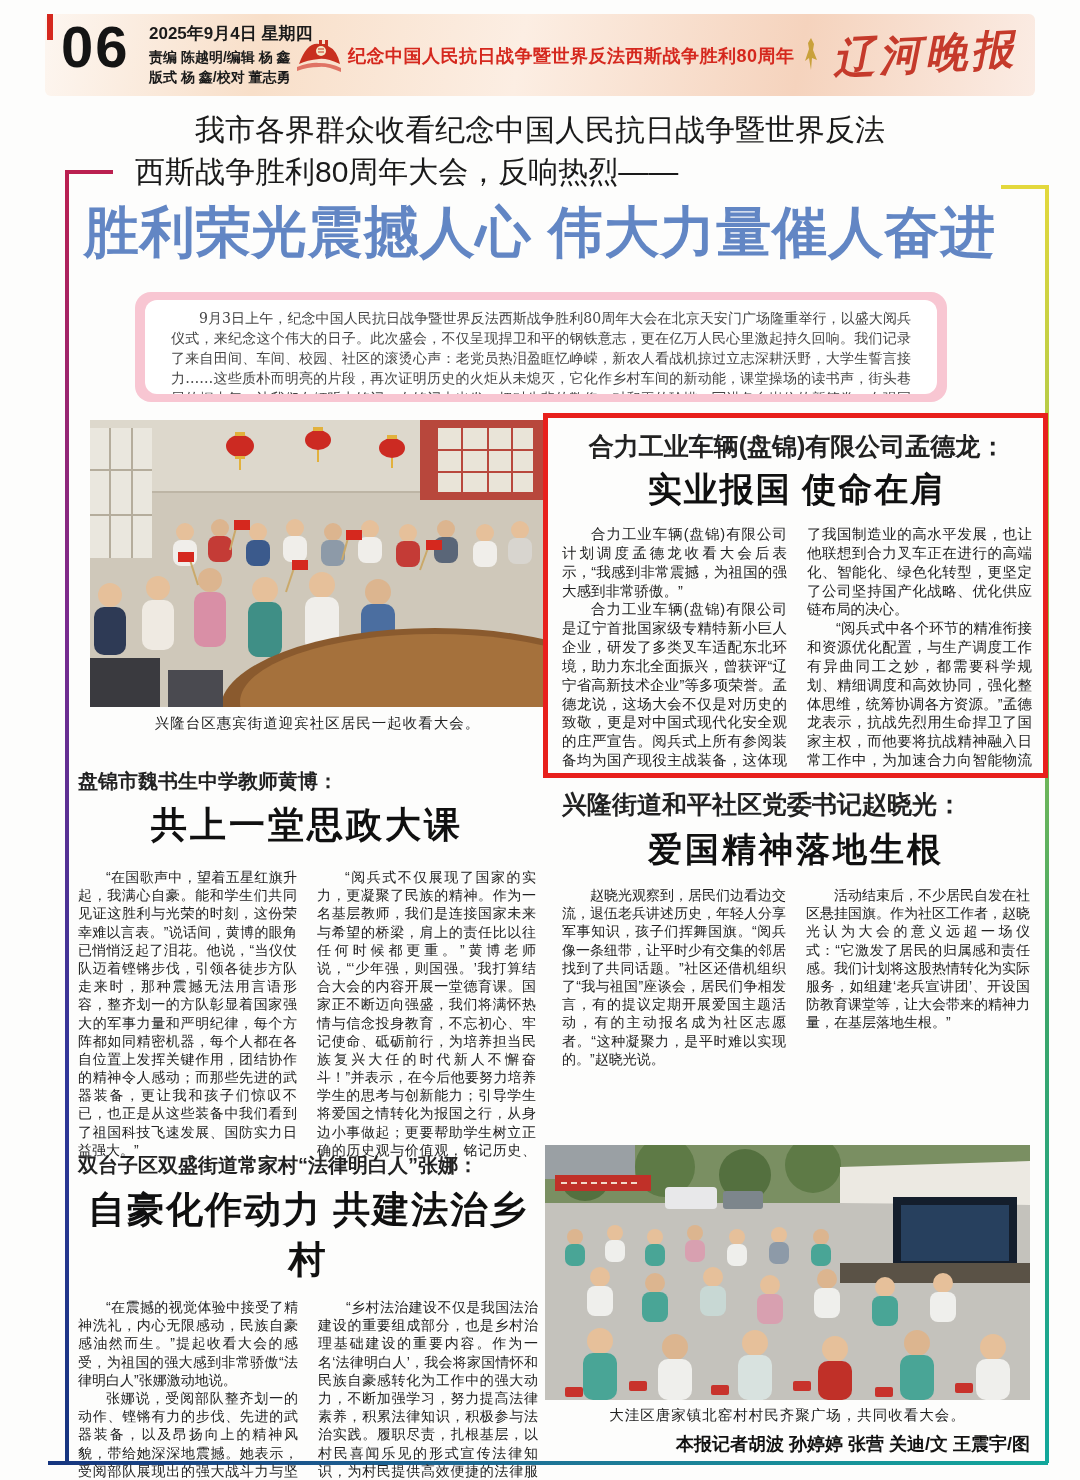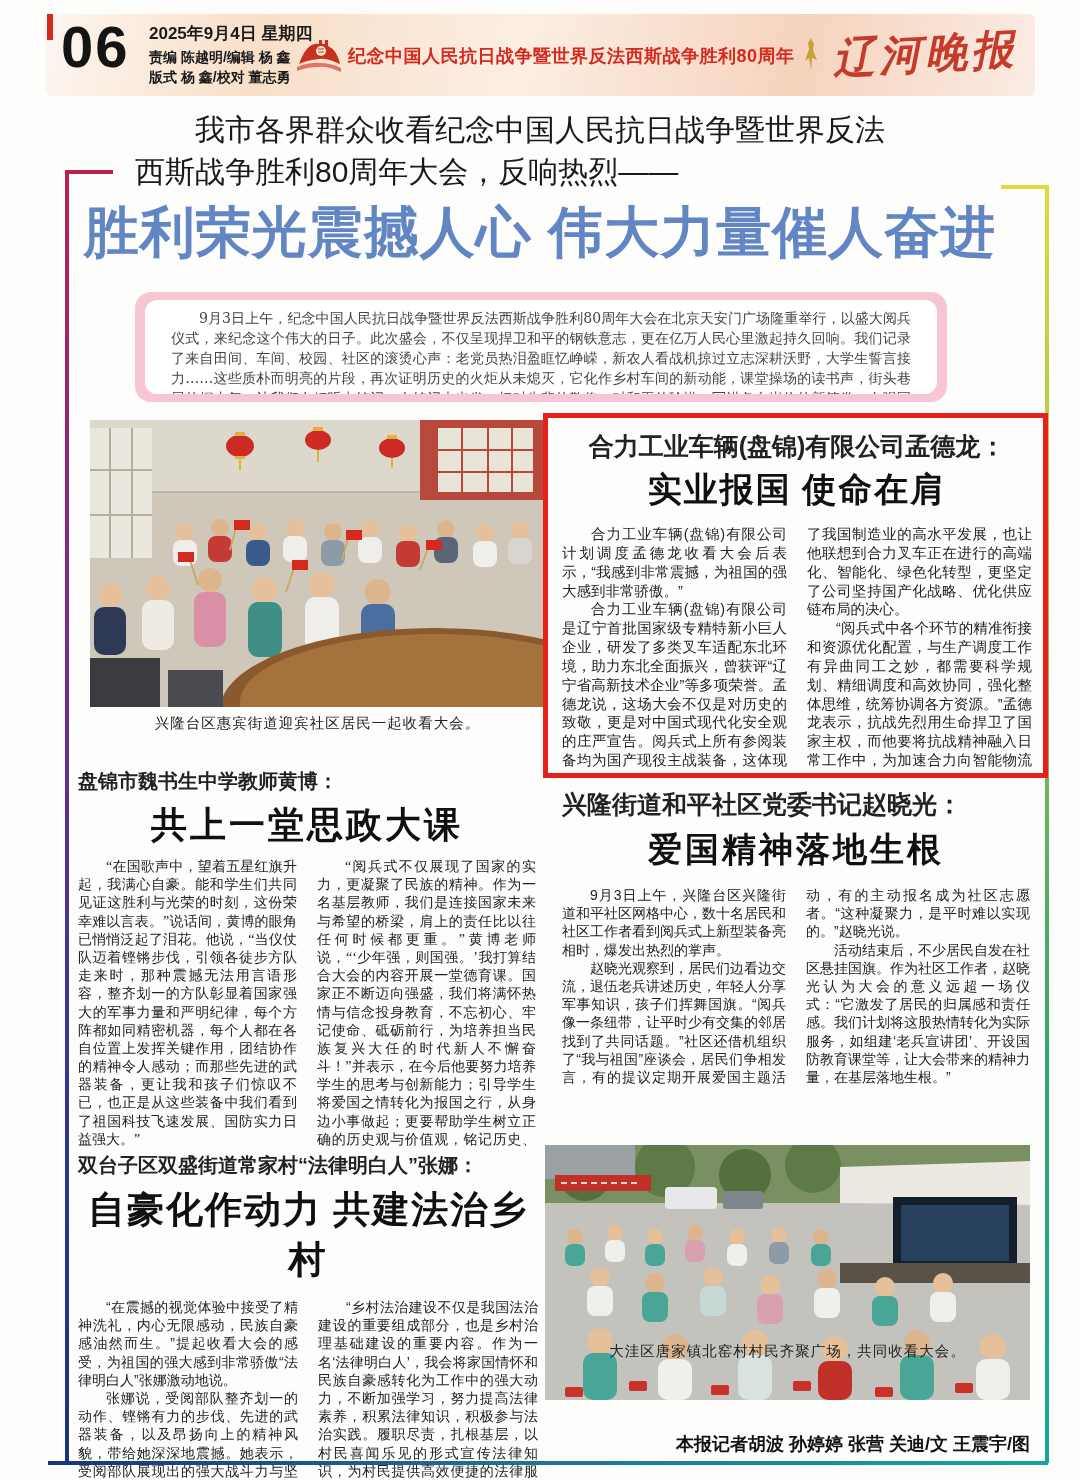--- a/index.html
+++ b/index.html
@@ -51,38 +51,38 @@
   .para{margin:0;text-indent:2em;}
 
   .art-heli{left:562px;top:430px;width:470px;}
   .art-heli .kicker-small{text-align:center;}
   .art-heli .art-title{font-size:34px;letter-spacing:2px;margin-top:4px;}
   .art-heli .cols{margin-top:12px;height:262px;font-size:14.5px;}
 
   .art-huang{left:78px;top:768px;width:458px;}
   .art-huang .kicker-small{font-size:20px;}
   .art-huang .art-title{font-size:36px;letter-spacing:3px;margin-top:6px;}
-  .art-huang .cols{margin-top:8px;height:292px;font-family:Liberation Serif, serif;}
+  .art-huang .cols{margin-top:18px;height:292px;}
 
   .art-zhao{left:562px;top:788px;width:468px;}
   .art-zhao .art-title{font-size:34px;letter-spacing:3px;margin-top:6px;}
   .art-zhao .cols{margin-top:13px;height:272px;}
 
   .art-zhang{left:78px;top:1152px;width:460px;}
   .art-zhang .kicker-small{font-size:20px;}
   .art-zhang .art-title{font-size:37px;letter-spacing:2px;margin-top:6px;}
   .art-zhang .cols{margin-top:13px;height:228px;}
 
   
   .photo1{left:90px;top:420px;width:455px;height:287px;}
   .photo2{left:545px;top:1145px;width:485px;height:255px;}
   .photo1 svg,.photo2 svg{display:block;}
   .caption{font-family:"DejaVu Serif",serif;font-size:14.5px;color:#222;text-align:center;letter-spacing:1px;}
   .caption1{left:90px;top:714px;width:455px;}
-  .caption2{left:545px;top:1342px;width:485px;text-align:center;}
+  .caption2{left:545px;top:1406px;width:485px;text-align:center;}
   .credits{left:545px;top:1432px;width:485px;text-align:right;font-size:18px;font-weight:700;color:#111;}
 
   .highlight-box{left:543px;top:413px;width:505px;height:365px;border:5px solid #e8201c;box-sizing:border-box;}
 </style>
 </head>
 <body>
 
 <div class="sheet">
 
   <div class="abs masthead-band">
@@ -224,21 +224,20 @@
     <div class="cols">
         <p class="para">“在国歌声中，望着五星红旗升起，我满心自豪。能和学生们共同见证这胜利与光荣的时刻，这份荣幸难以言表。”说话间，黄博的眼角已悄悄泛起了泪花。他说，“当仪仗队迈着铿锵步伐，引领各徒步方队走来时，那种震撼无法用言语形容，整齐划一的方队彰显着国家强大的军事力量和严明纪律，每个方阵都如同精密机器，每个人都在各自位置上发挥关键作用，团结协作的精神令人感动；而那些先进的武器装备，更让我和孩子们惊叹不已，也正是从这些装备中我们看到了祖国科技飞速发展、国防实力日益强大。”</p>
         <p class="para">“阅兵式不仅展现了国家的实力，更凝聚了民族的精神。作为一名基层教师，我们是连接国家未来与希望的桥梁，肩上的责任比以往任何时候都更重。”黄博老师说，“‘少年强，则国强。’我打算结合大会的内容开展一堂德育课。国家正不断迈向强盛，我们将满怀热情与信念投身教育，不忘初心、牢记使命、砥砺前行，为培养担当民族复兴大任的时代新人不懈奋斗！”并表示，在今后他要努力培养学生的思考与创新能力；引导学生将爱国之情转化为报国之行，从身边小事做起；更要帮助学生树立正确的历史观与价值观，铭记历史、砥砺前行，坚定不移听党话、跟党走，将个人理想融入国家民族事业，为实现国家繁荣和民族复兴的中国梦贡献力量。</p>
       </div>
   </div>
 
   <div class="abs art-zhao">
     <div class="kicker-small">兴隆街道和平社区党委书记赵晓光：</div>
     <div class="art-title">爱国精神落地生根</div>
     <div class="cols">
-        <p class="para">9月3日上午，兴隆台区兴隆街道和平社区网格中心，数十名居民和社区工作者看到阅兵式上新型装备亮相时，爆发出热烈的掌声。</p>
         <p class="para">赵晓光观察到，居民们边看边交流，退伍老兵讲述历史，年轻人分享军事知识，孩子们挥舞国旗。“阅兵像一条纽带，让平时少有交集的邻居找到了共同话题。”社区还借机组织了“我与祖国”座谈会，居民们争相发言，有的提议定期开展爱国主题活动，有的主动报名成为社区志愿者。“这种凝聚力，是平时难以实现的。”赵晓光说。</p>
         <p class="para">活动结束后，不少居民自发在社区悬挂国旗。作为社区工作者，赵晓光认为大会的意义远超一场仪式：“它激发了居民的归属感和责任感。我们计划将这股热情转化为实际服务，如组建‘老兵宣讲团’、开设国防教育课堂等，让大会带来的精神力量，在基层落地生根。”</p>
       </div>
   </div>
 
   <div class="abs art-zhang">
     <div class="kicker-small">双台子区双盛街道常家村“法律明白人”张娜：</div>
     <div class="art-title">自豪化作动力  共建法治乡村</div>
     <div class="cols">
         <p class="para">“在震撼的视觉体验中接受了精神洗礼，内心无限感动，民族自豪感油然而生。”提起收看大会的感受，为祖国的强大感到非常骄傲“法律明白人”张娜激动地说。</p>

